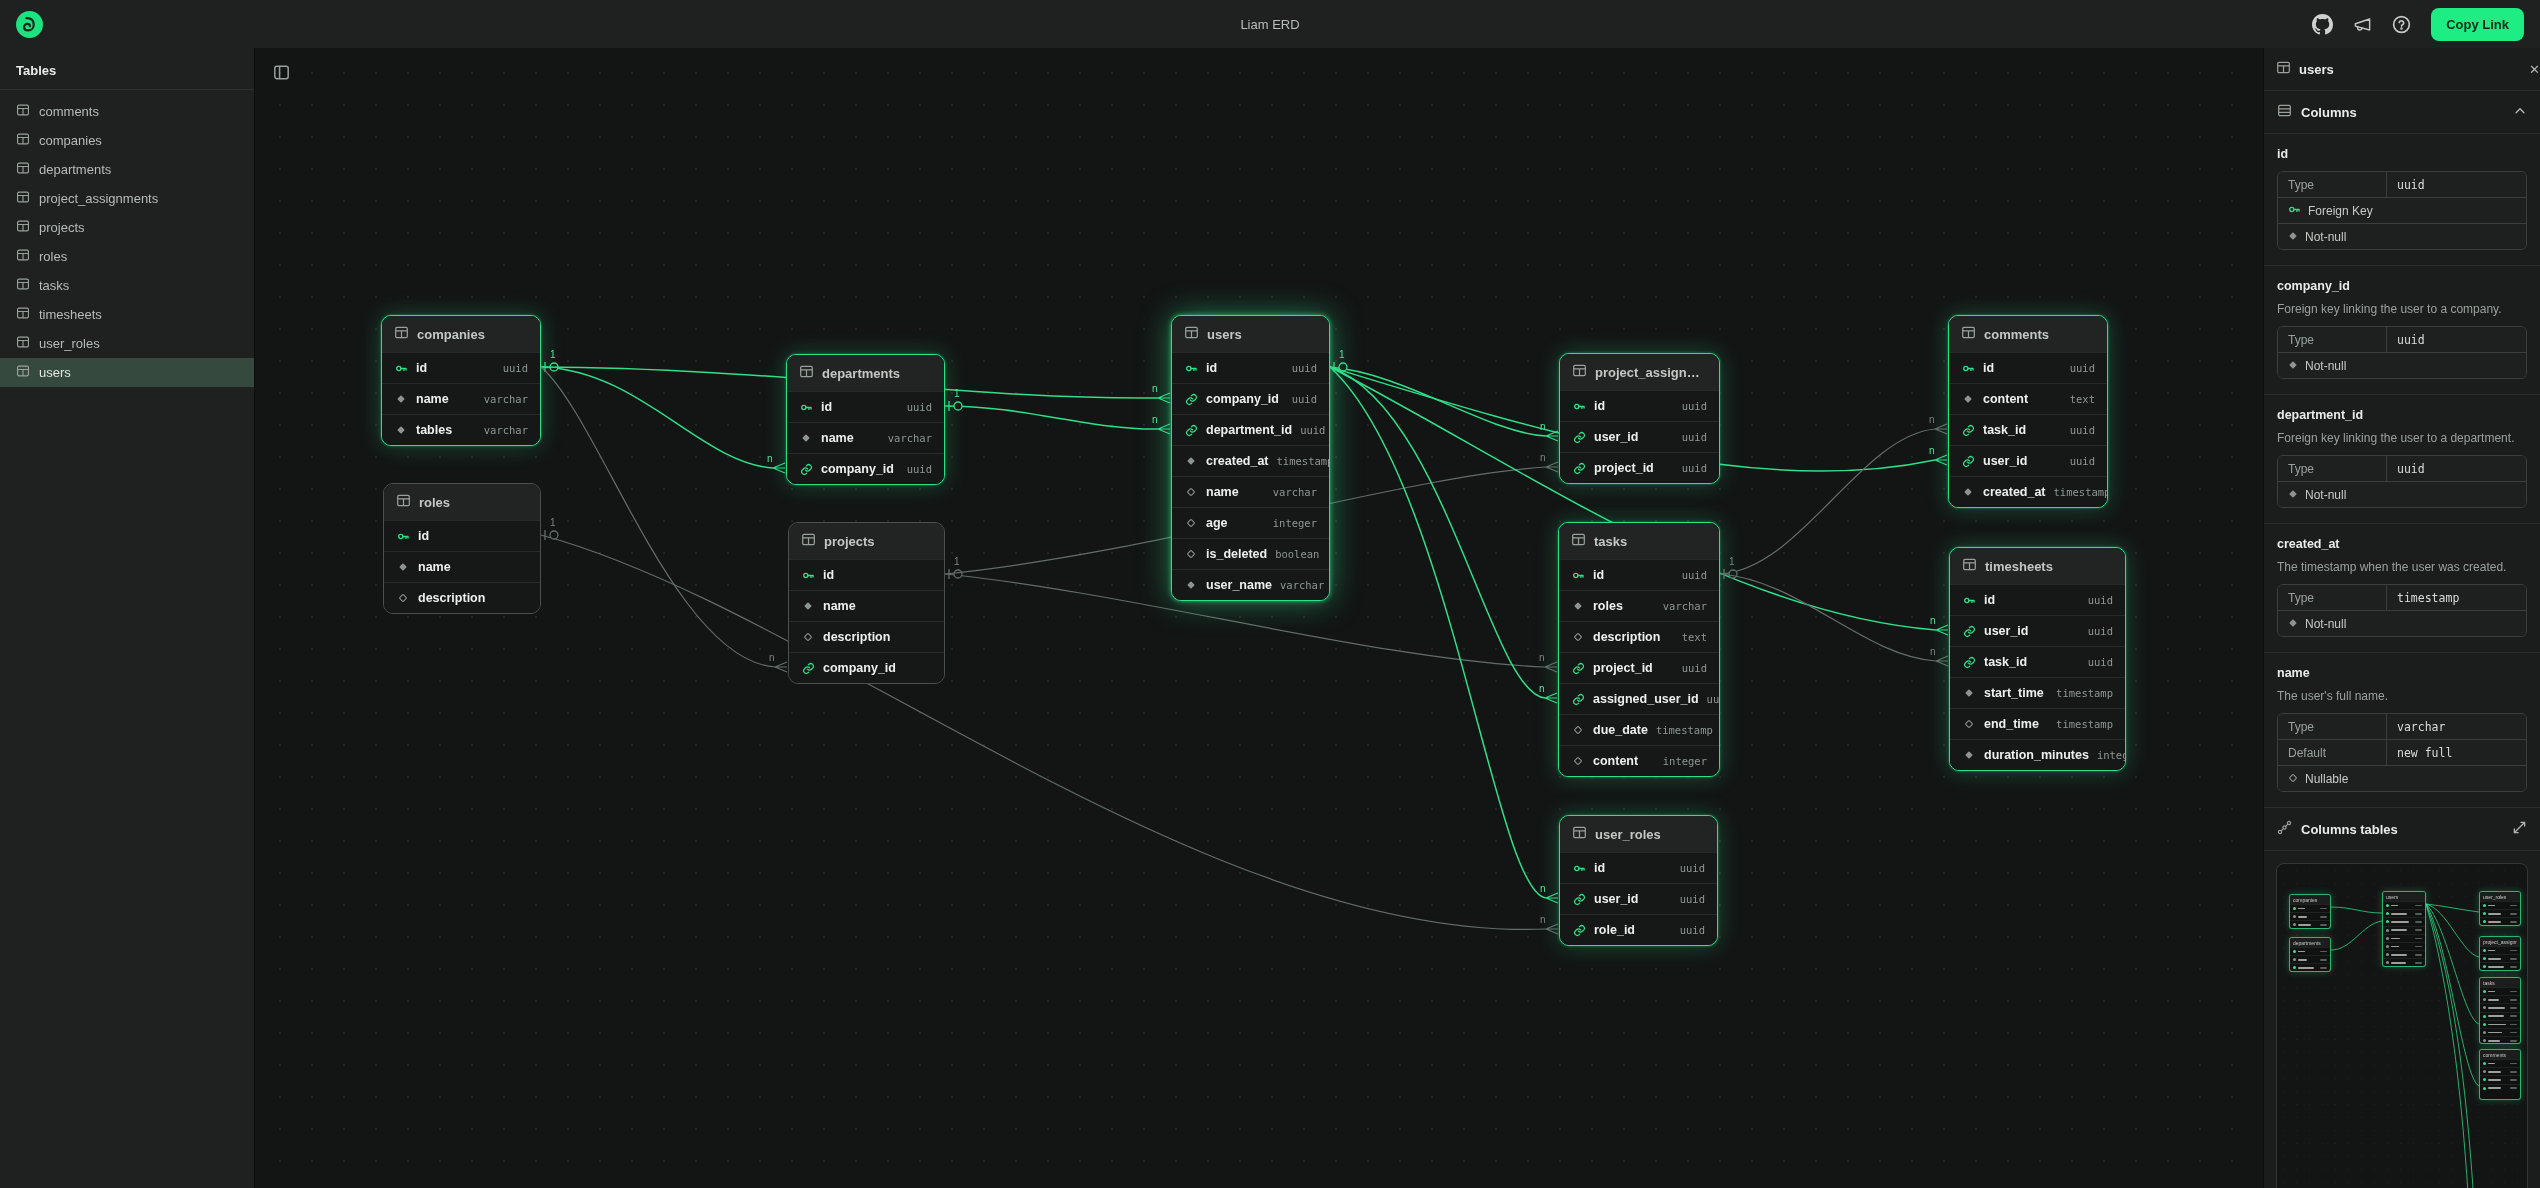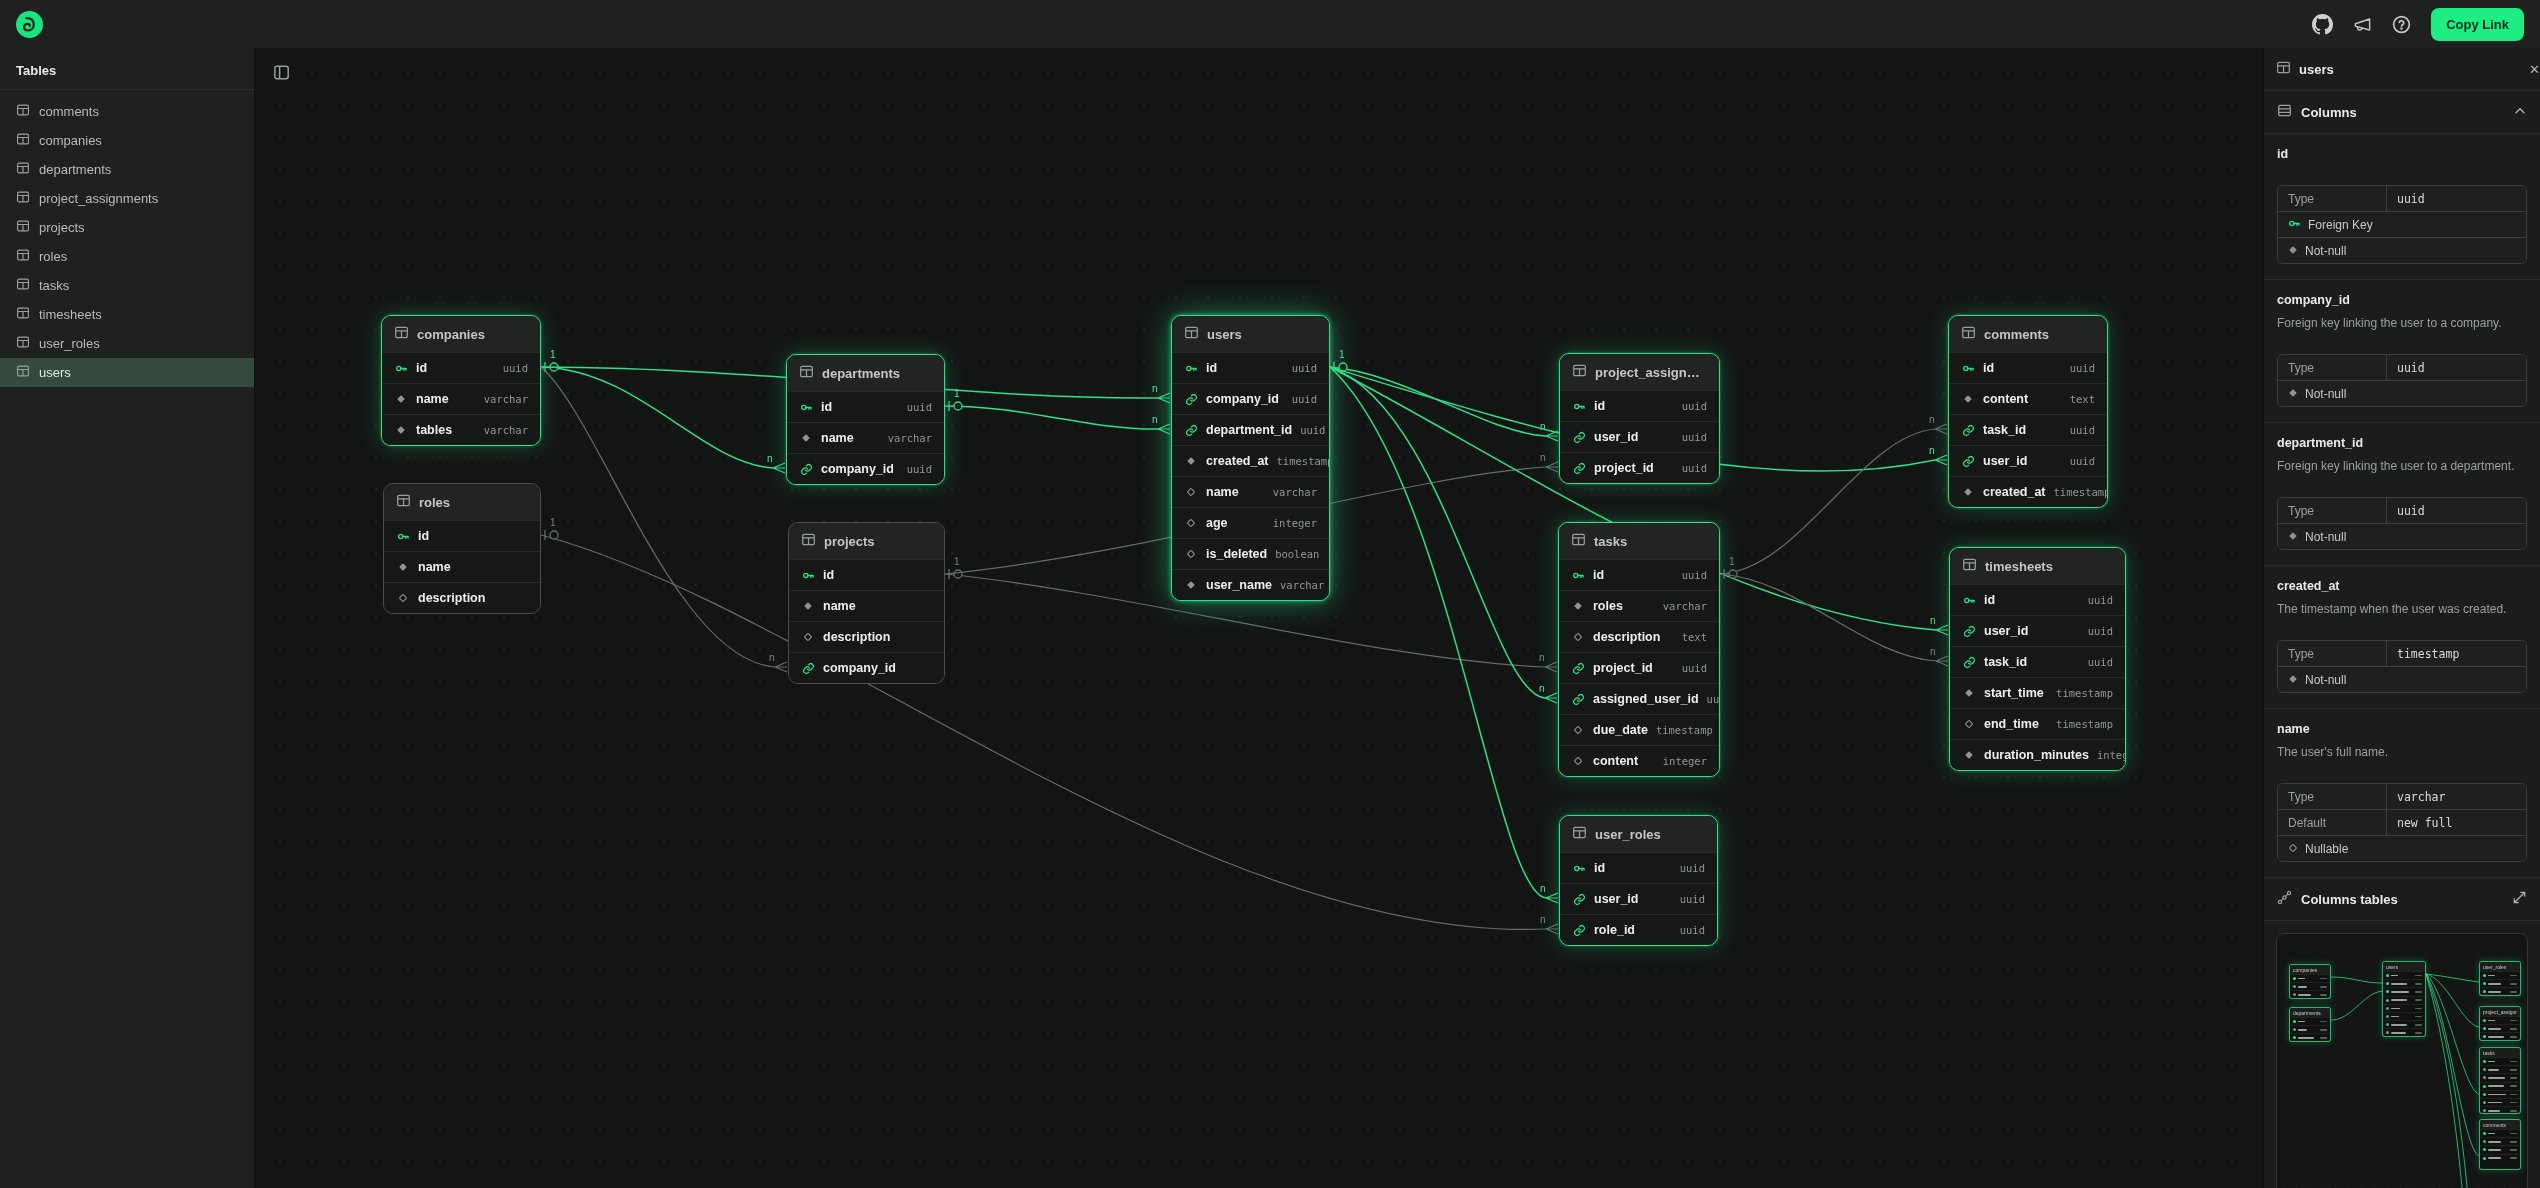--- a/index.html
+++ b/index.html
@@ -36,21 +36,21 @@
   .panel-head{height:42px;display:flex;align-items:center;gap:8px;padding:0 12px;border-bottom:1px solid #2a2d2c;}
   .panel-title{color:#e9ebea;font-size:13px;font-weight:700;flex:1;}
   .panel-close{background:none;border:none;color:#b0b6b3;font-size:13px;cursor:pointer;margin-right:-14px;padding:0 2px;}
   .panel-desc-wrap{padding:12px;border-bottom:1px solid #2a2d2c;}
   .panel-desc{margin:0;background:#242726;border-radius:8px;padding:9px 10px;color:#b4bab7;font-size:12px;line-height:1.6;text-indent:13px;word-break:break-all;}
   .section-head{height:42px;display:flex;align-items:center;gap:9px;padding:0 13px;border-bottom:1px solid #2a2d2c;color:#e9ebea;font-size:13px;font-weight:700;}
   .section-head .sp{flex:1;}
   .pcol{padding:13px 13px 15px;border-bottom:1px solid #2a2d2c;}
   .pcol-name{color:#e9ebea;font-size:12.5px;font-weight:700;}
   .pcol-desc{color:#9aa19d;font-size:12px;margin-top:9px;}
-  .pcol-table{border:1px solid #3a3e3c;border-radius:6px;overflow:hidden;margin-top:24px;}
+  .pcol-table{border:1px solid #3a3e3c;border-radius:6px;overflow:hidden;margin-top:10px;}
   .pt-row{display:flex;align-items:stretch;min-height:25px;border-top:1px solid #3a3e3c;font-size:12px;background:#1e201f;}
   .pt-row:first-child{border-top:none;}
   .pt-k{width:88px;flex:0 0 auto;padding:0 10px;color:#9aa19d;border-right:1px solid #3a3e3c;display:flex;align-items:center;}
   .pt-v{padding:0 10px;color:#d9dcda;font-family:"DejaVu Sans Mono",monospace;font-size:11.5px;display:flex;align-items:center;}
   .pt-badge{display:flex;align-items:center;gap:7px;padding:0 10px;color:#c6cbc8;}
   .minimap{position:relative;margin:12px;height:360px;border:1px solid #343835;border-radius:8px;background:#131515;background-image:radial-gradient(circle,#202322 .7px,transparent .8px);background-size:13px 13px;overflow:hidden;cursor:pointer;}
   .mini-node{position:absolute;border:1px solid rgba(46,224,136,.8);border-radius:3px;background:#101211;box-shadow:0 0 7px rgba(46,224,136,.3);overflow:hidden;box-sizing:border-box;}
   .mini-head{height:9px;display:flex;align-items:center;padding:0 3px;background:#1b1e1d;}
   .mini-name{font-size:5px;color:#c6cbc8;white-space:nowrap;overflow:hidden;}
   .mini-row{height:8.2px;display:flex;align-items:center;gap:2px;padding:0 3px;border-top:1px solid #1f2221;box-sizing:border-box;}
@@ -65,20 +65,21 @@
 
 <div class="page">
 
   <header class="topbar">
     <span class="logo">
       <svg width="27" height="27" viewBox="0 0 24 24">
           <circle cx="12" cy="12" r="12" fill="#1be37f"></circle>
           <path d="M9.2 6.3c4-.4 6.6 2.3 6.6 5.4 0 3-2 5.6-5 5.6-2.2 0-3.6-1.4-3.6-3.1 0-1.6 1.3-2.8 2.9-2.8 1.3 0 2.3.9 2.3 2.1" stroke="#0c2818" stroke-width="2" fill="none" stroke-linecap="round"></path>
         </svg>
     </span>
+    <div class="topbar-title">Liam ERD</div>
     <div class="topbar-right">
       <button class="icon-btn">
         <svg width="21" height="21" viewBox="0 0 16 16" fill="#cdd2cf">
             <path d="M8 0C3.58 0 0 3.58 0 8c0 3.54 2.29 6.53 5.47 7.59.4.07.55-.17.55-.38 0-.19-.01-.82-.01-1.49-2.01.37-2.53-.49-2.69-.94-.09-.23-.48-.94-.82-1.13-.28-.15-.68-.52-.01-.53.63-.01 1.08.58 1.23.82.72 1.21 1.87.87 2.33.66.07-.52.28-.87.51-1.07-1.78-.2-3.64-.89-3.64-3.95 0-.87.31-1.59.82-2.15-.08-.2-.36-1.02.08-2.12 0 0 .67-.21 2.2.82.64-.18 1.32-.27 2-.27s1.36.09 2 .27c1.53-1.04 2.2-.82 2.2-.82.44 1.1.16 1.92.08 2.12.51.56.82 1.27.82 2.15 0 3.07-1.87 3.75-3.65 3.95.29.25.54.73.54 1.48 0 1.07-.01 1.93-.01 2.2 0 .21.15.46.55.38A8.01 8.01 0 0 0 16 8c0-4.42-3.58-8-8-8z"></path>
           </svg>
       </button>
       <button class="icon-btn">
         <svg width="19" height="19" viewBox="0 0 24 24" fill="none" stroke="#c3c8c5" stroke-width="1.8" stroke-linecap="round" stroke-linejoin="round">
             <path d="M3 11l18-6v14L3 14v-3z"></path>
             <path d="M11.6 16.8a3 3 0 1 1-5.8-1.6"></path>

